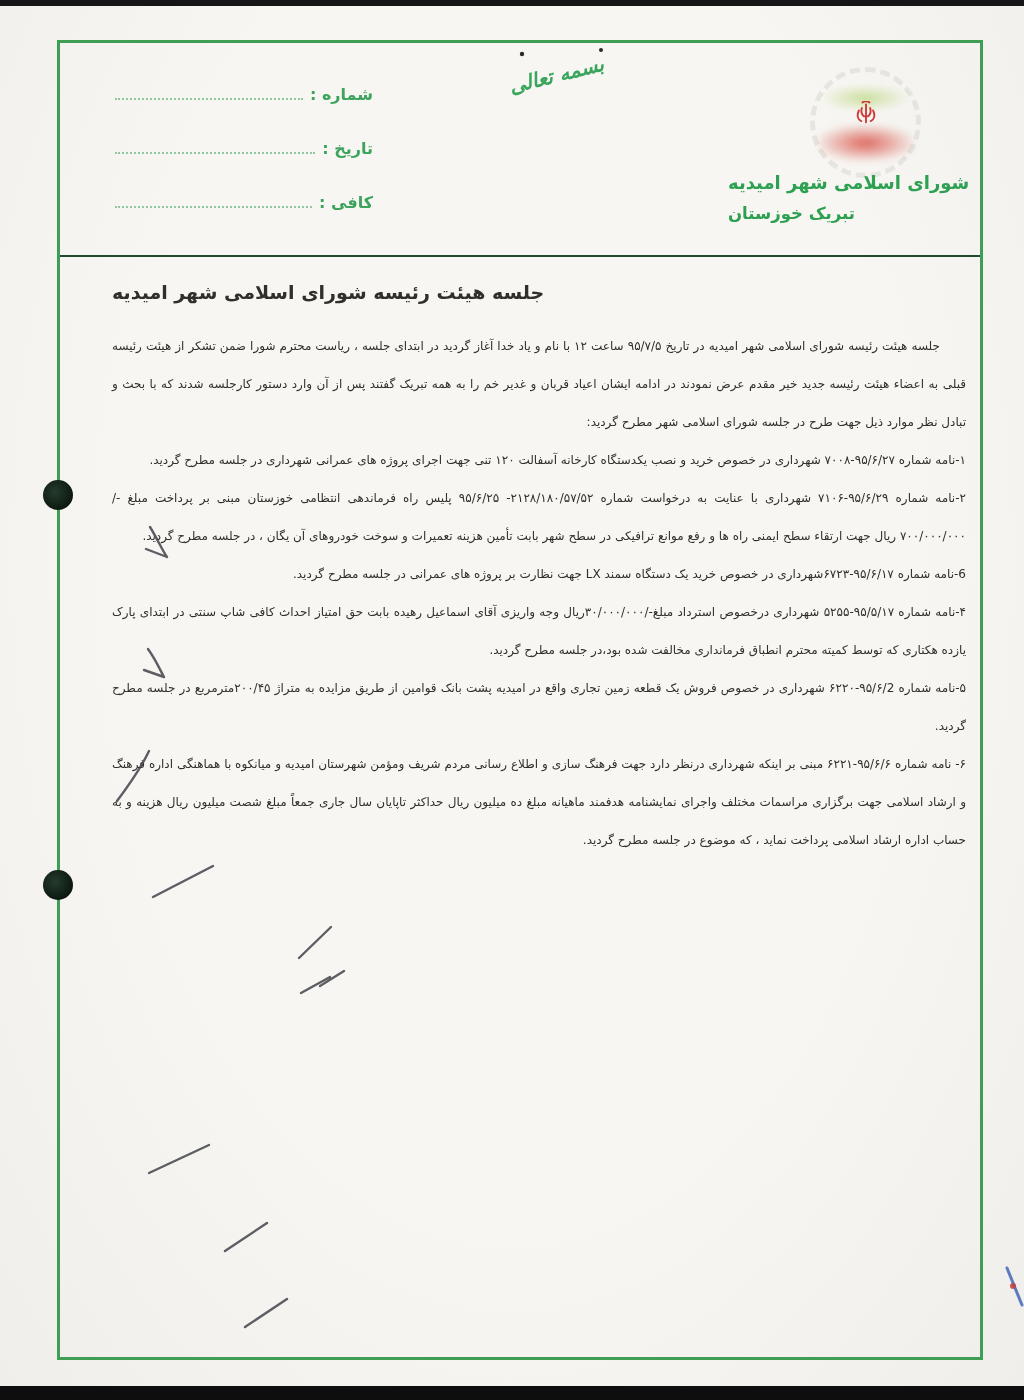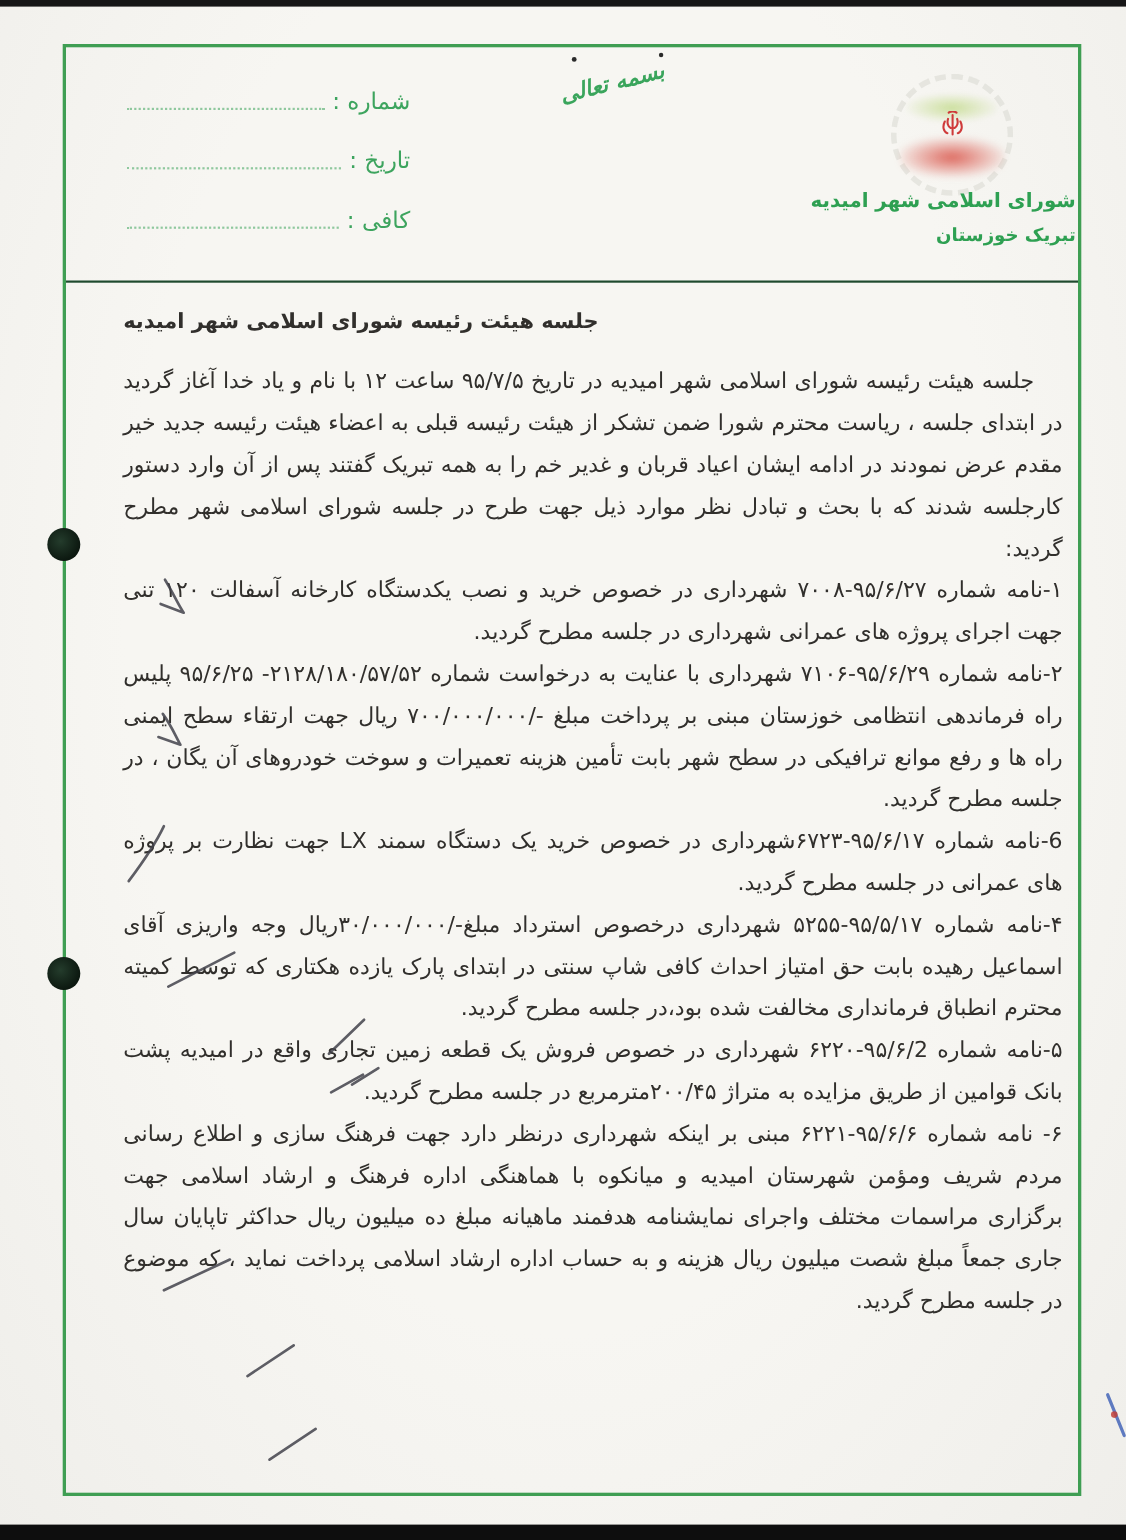--- a/index.html
+++ b/index.html
@@ -6,50 +6,50 @@
   .page{position:relative;width:1024px;height:1400px;margin:0 auto;overflow:hidden;
         background:radial-gradient(ellipse at 50% 40%, #f7f6f2 55%, #efeeea 100%);
         font-family:"DejaVu Sans", sans-serif;}
   .band-top{position:absolute;left:0;top:0;width:1024px;height:6px;background:#161616;}
   .band-bottom{position:absolute;left:0;top:1386px;width:1024px;height:14px;background:#0e0e0e;}
   .frame{position:absolute;left:57px;top:40px;width:920px;height:1314px;border:3px solid #3f9e53;}
 
   
   .hfields{position:absolute;left:55px;top:40px;width:258px;}
   .hrow{display:flex;direction:rtl;align-items:flex-end;height:21px;margin-bottom:33px;}
-  .hlabel{color:#3da45e;font-size:21px;font-weight:normal;letter-spacing:1px;white-space:nowrap;}
+  .hlabel{color:#3da45e;font-size:16px;font-weight:bold;letter-spacing:1px;white-space:nowrap;}
   .hdots{flex:1;border-bottom:2px dotted #8fc89e;margin:0 7px 4px 0;height:1px;}
 
   .bismillah{position:absolute;left:448px;top:20px;color:#3aa55c;font-size:20px;
              font-weight:bold;font-style:italic;transform:rotate(-14deg);white-space:nowrap;}
 
   
   .emblem{position:absolute;left:748px;top:22px;width:115px;height:115px;}
   .gear{position:absolute;left:2px;top:2px;right:2px;bottom:2px;border-radius:50%;
         border:5px dashed #d9d9d2;opacity:.55;}
   .f-green{position:absolute;left:16px;right:16px;top:20px;height:26px;
            background:radial-gradient(ellipse at center,#ccdf9e 0%,rgba(230,238,210,0) 75%);
            filter:blur(2px);}
   .f-red{position:absolute;left:10px;right:10px;top:60px;height:36px;
          background:radial-gradient(ellipse at center,#dd6a60 0%,rgba(240,200,195,0) 78%);
          filter:blur(3px);}
   .allah{position:absolute;left:50%;top:36px;transform:translateX(-50%);}
 
-  .org{position:absolute;left:668px;top:129px;width:250px;text-align:right;
+  .org{position:absolute;left:668px;top:129px;width:250px;text-align:left;
        color:#2ea052;font-weight:bold;direction:rtl;}
   .org .l1{font-size:18px;margin-bottom:11px;white-space:nowrap;}
   .org .l2{font-size:16.5px;white-space:nowrap;}
 
   .separator{position:absolute;left:0;right:0;top:212px;height:2px;background:#1f4a2e;}
 
   
   .docbody{position:absolute;left:52px;right:14px;top:234px;direction:rtl;color:#312f2c;}
   .doc-title{font-size:19px;font-weight:bold;text-align:left;padding-left:0;
              padding-right:92px;margin:0 0 20px 0;line-height:30px;}
-  .para{font-size:20px;line-height:38px;text-align:justify;margin:0;}
+  .para{font-size:12px;line-height:38px;text-align:justify;margin:0;}
   .para.intro{text-indent:26px;}
 
   .hole{position:absolute;width:30px;height:30px;border-radius:50%;
         background:radial-gradient(circle at 40% 40%, #243c2c, #0c1810 70%);}
   .hole.h1{left:43px;top:480px;}
   .hole.h2{left:43px;top:870px;}
 
   .pen-overlay{position:absolute;left:0;top:0;pointer-events:none;z-index:6;}
 </style>
 </head>

